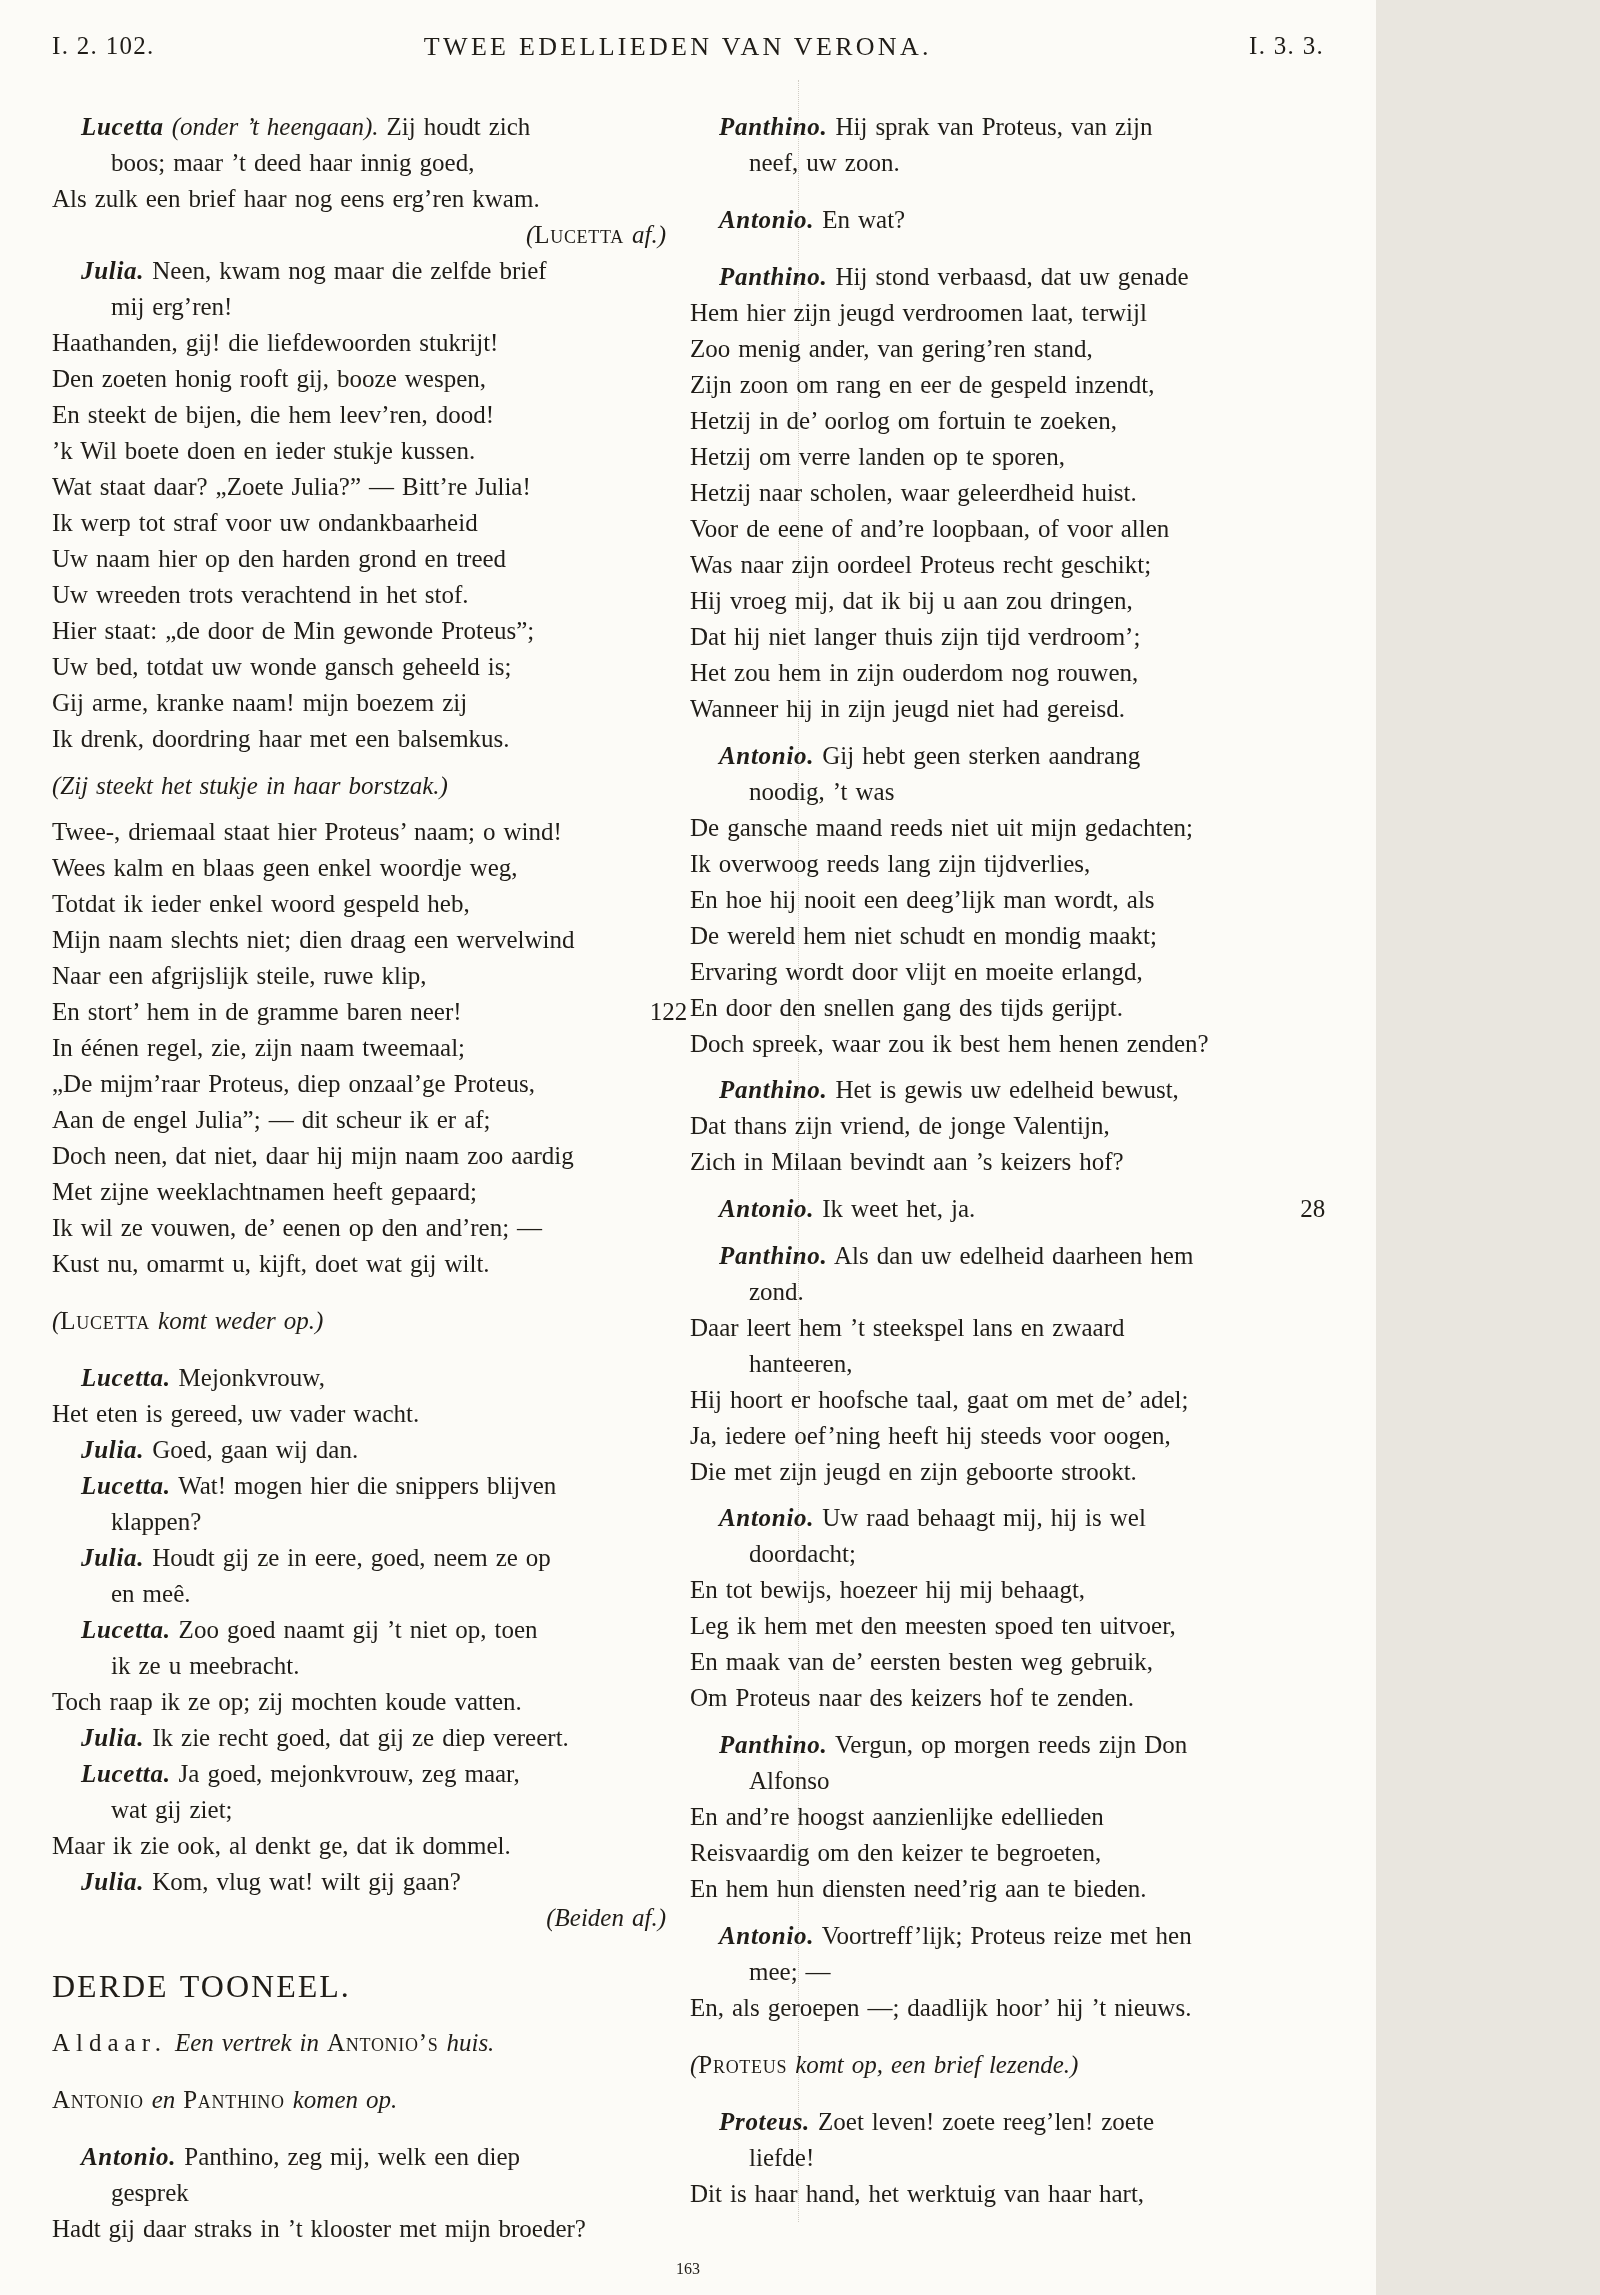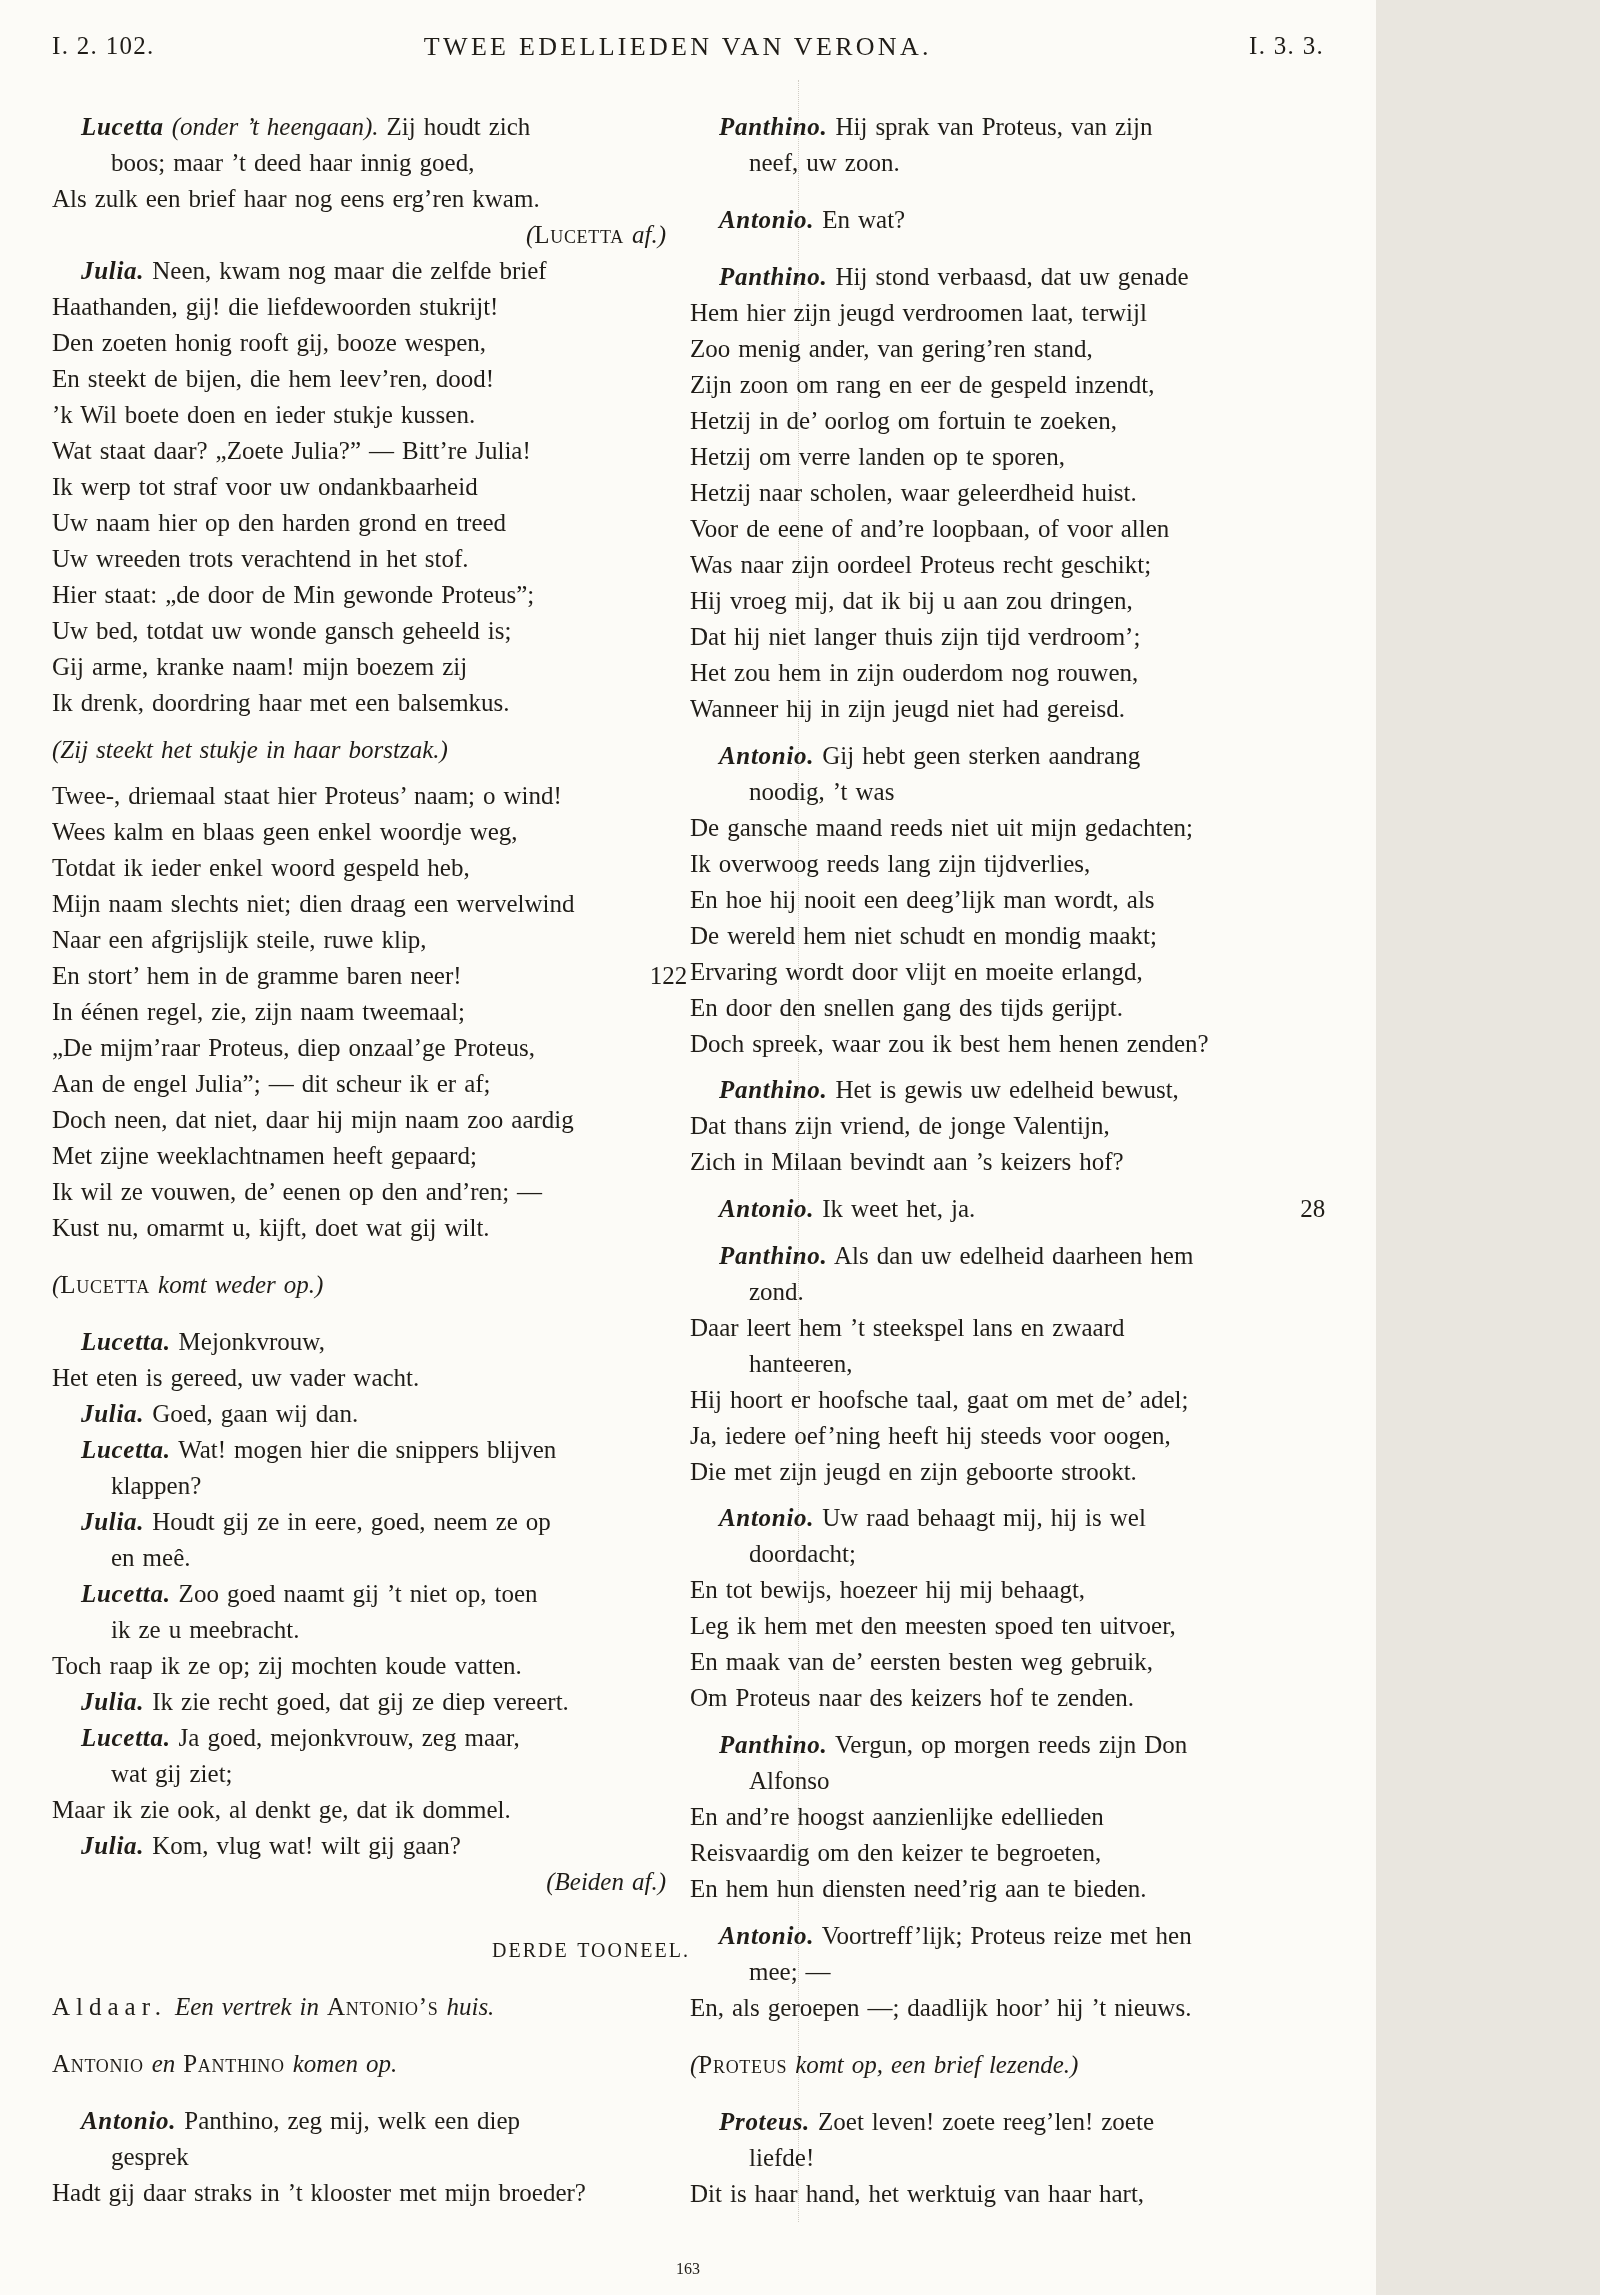--- a/index.html
+++ b/index.html
@@ -47,21 +47,21 @@
     width: 721px;
     font-size: 25px;
     line-height: 36px;
     word-spacing: 0.07em;
   }
   .line { position: relative; min-height: 36px; }
   .line.speech { padding-left: 29px; }
   .line.cont   { padding-left: 59px; }
   .line.center { text-align: left; }
   .line.right  { text-align: right; padding-right: 24px; }
-  .line.scene  { text-align: right; letter-spacing: 2px; font-size: 20px; }
+  .line.scene  { text-align: left; letter-spacing: 2px; font-size: 32px; }
   .sp { font-style: italic; font-weight: bold; letter-spacing: 0.7px; }
   .it { font-style: italic; }
   .sc { font-variant: small-caps; letter-spacing: 0.7px; }
   .ls { letter-spacing: 6px; }
   .linenum {
     position: absolute;
     right: 2.7px; top: 0;
     font-style: normal; font-weight: normal;
   }
   .footer {
@@ -84,20 +84,21 @@
 
   <div class="divider"></div>
 
   <div class="cols">
     <div class="col" id="col-left">
         <div class="line speech"><span class="sp">Lucetta</span><span class="it"> (onder ’t heengaan). </span><span>Zij houdt zich</span></div>
         <div class="line cont"><span>boos; maar ’t deed haar innig goed,</span></div>
         <div class="line verse"><span>Als zulk een brief haar nog eens erg’ren kwam.</span></div>
         <div class="line right"><span class="it">(</span><span class="sc">Lucetta</span><span class="it"> af.)</span></div>
         <div class="line speech"><span class="sp">Julia.</span><span> Neen, kwam nog maar die zelfde brief</span></div>
+        <div class="line cont"><span>mij erg’ren!</span></div>
         <div class="line verse"><span>Haathanden, gij! die liefdewoorden stukrijt!</span></div>
         <div class="line verse"><span>Den zoeten honig rooft gij, booze wespen,</span></div>
         <div class="line verse"><span>En steekt de bijen, die hem leev’ren, dood!</span></div>
         <div class="line verse"><span>’k Wil boete doen en ieder stukje kussen.</span></div>
         <div class="line verse"><span>Wat staat daar? „Zoete Julia?” — Bitt’re Julia!</span></div>
         <div class="line verse"><span>Ik werp tot straf voor uw ondankbaarheid</span></div>
         <div class="line verse"><span>Uw naam hier op den harden grond en treed</span></div>
         <div class="line verse"><span>Uw wreeden trots verachtend in het stof.</span></div>
         <div class="line verse"><span>Hier staat: „de door de Min gewonde Proteus”;</span></div>
         <div class="line verse"><span>Uw bed, totdat uw wonde gansch geheeld is;</span></div>

